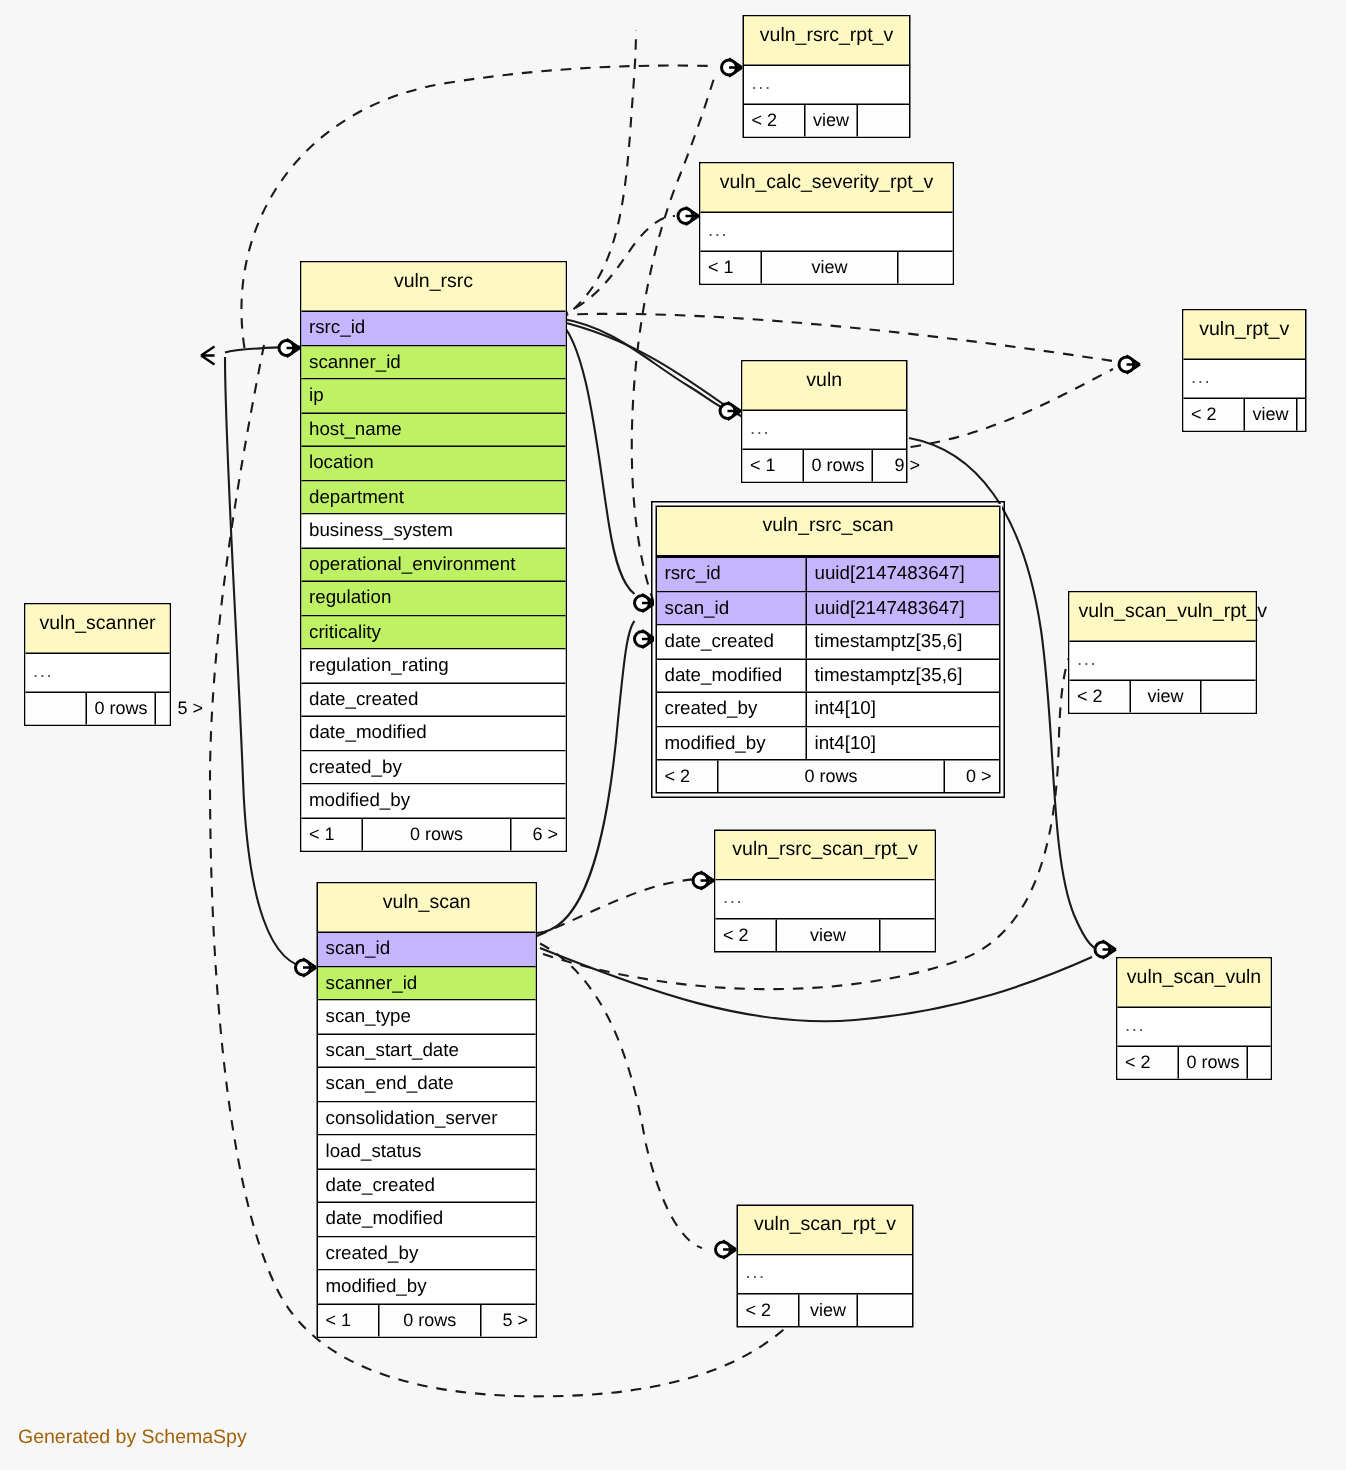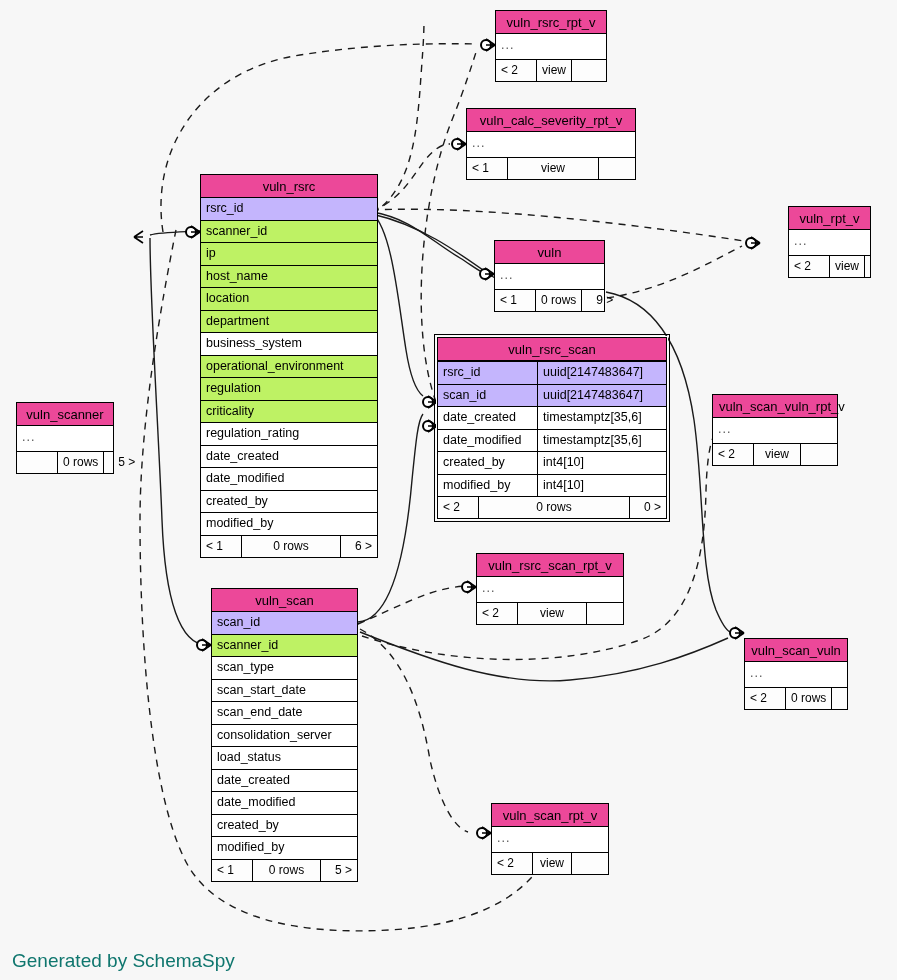--- a/index.html
+++ b/index.html
@@ -40,24 +40,24 @@
     line-height: 1;
     color: #000;
   }
   .tbl.focus {
     border: 1px solid #000;
     outline: 1px solid #000;
     outline-offset: 2px;
     box-shadow: 0 0 0 1px #ffffff;
   }
   .tbl .hdr {
-    background: #ec4899;
+    background: #fef9c3;
     text-align: center;
     font-size: 13px;
-    padding: 5px 6px 4px 6px;
+    padding: 5px 6px 14px 6px;
     border-bottom: 1px solid #000;
     white-space: nowrap;
   }
   .tbl.focus .hdr {
     border-bottom: 2px solid #000;
   }
   .rows {
     display: block;
   }
   .row {
@@ -101,22 +101,22 @@
   .foot > div:first-child { border-left: none; }
   .foot .f-left   { flex: 0 0 auto; min-width: 30px; text-align: left; }
   .foot .f-mid    { flex: 1 1 auto; text-align: center; }
   .foot .f-right  { flex: 0 0 auto; min-width: 26px; text-align: right; }
   .foot .f-mid.rows-txt { text-align: center; }
 
   .credit {
     position: absolute;
     left: 12px;
     top: 950px;
-    font-size: 19px;
-    color: #0f766e;
+    font-size: 13px;
+    color: #a16207;
     z-index: 3;
     white-space: nowrap;
   }
 </style>
 </head>
 <body>
 
 <div id="canvas">
 
   <svg id="edge-layer" viewBox="0 0 897 980" xmlns="http://www.w3.org/2000/svg">

